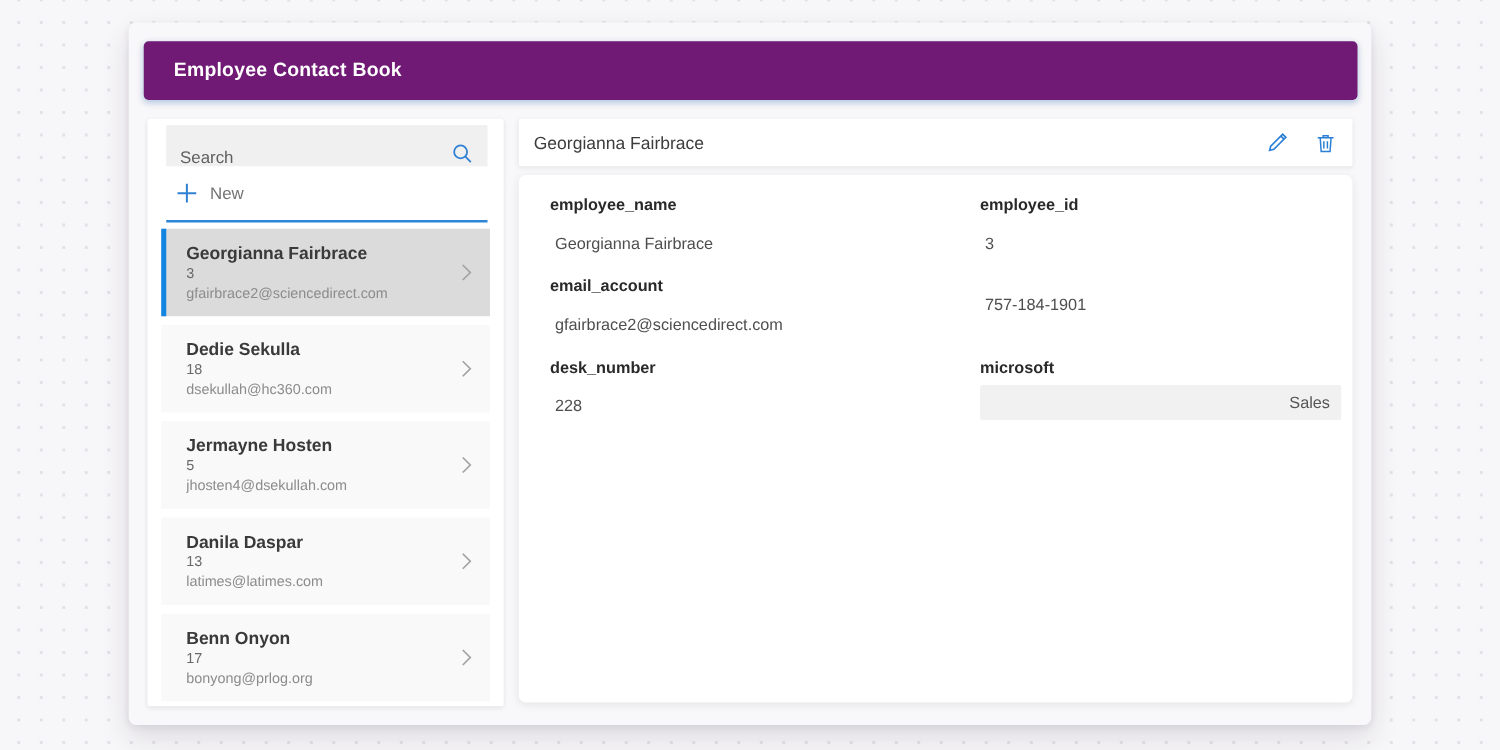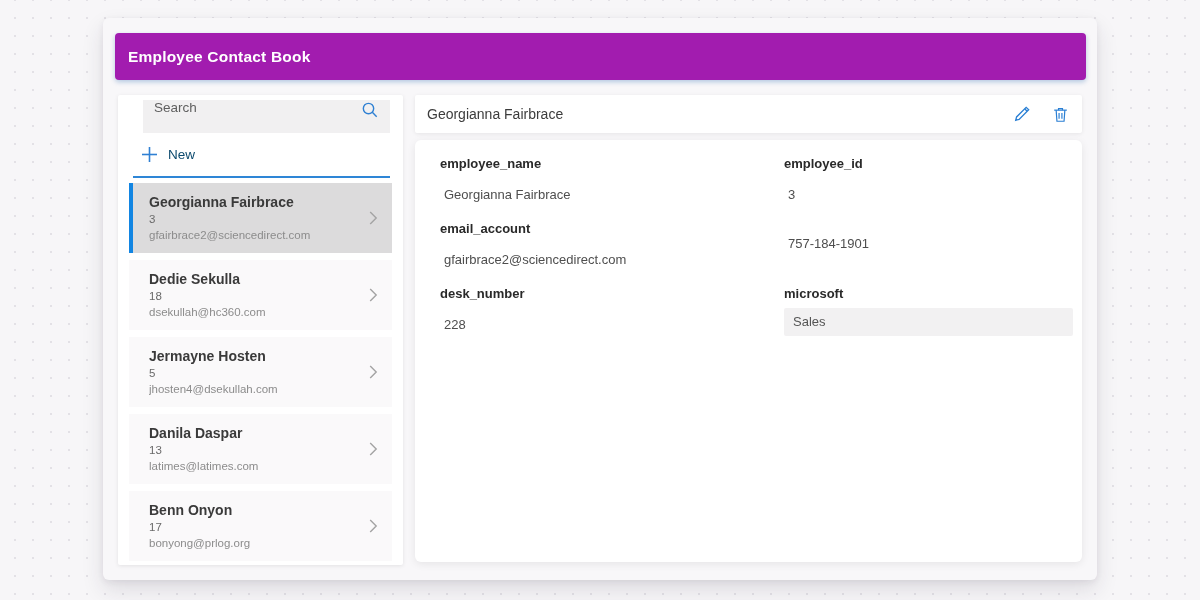--- a/index.html
+++ b/index.html
@@ -10,44 +10,44 @@
     background-image:radial-gradient(circle,#e3e1e6 1.1px,transparent 1.4px);
     background-size:18px 18px;background-position:6px 9px;
   }
   .app-card{
     position:absolute;left:103px;top:18px;width:994px;height:562px;
     background:#f8f7f9;border-radius:6px;
     box-shadow:0 10px 22px rgba(40,35,60,.12),0 2px 6px rgba(40,35,60,.07);
   }
   .app-header{
     position:absolute;left:12px;top:15px;width:971px;height:47px;
-    background:#a21caf;border-radius:4px;display:flex;align-items:center;
-    box-shadow:0 2px 5px rgba(2,80,160,.28);box-sizing:border-box;padding-left:13px;
+    background:#701a75;border-radius:4px;display:flex;align-items:center;
+    box-shadow:0 2px 5px rgba(2,80,160,.28);box-sizing:border-box;padding-left:24px;
   }
   .app-header .title{color:#ffffff;font-size:15.5px;font-weight:bold;letter-spacing:.2px;}
   
   .sidebar{
     position:absolute;left:15px;top:77px;width:285px;height:470px;
     background:#ffffff;border-radius:2px;box-shadow:0 1px 4px rgba(0,0,0,.09);
   }
   .search-wrap{
     position:absolute;left:15px;right:13px;top:5px;height:33px;
-    background:#f1f0f1;display:flex;align-items:flex-start;margin-left:10px;
+    background:#f1f0f1;display:flex;align-items:flex-end;
   }
   .search-input{
     flex:1;border:none;outline:none;background:transparent;
     font-family:inherit;font-size:13.5px;color:#444;padding:0 8px 0 11px;
   }
   .search-input::placeholder{color:#5f5f5f;opacity:1;}
   .search-icon{width:20px;height:20px;margin-right:10px;flex:0 0 auto;}
   .new-row{
     position:absolute;left:15px;top:44px;height:30px;display:flex;align-items:center;cursor:pointer;
   }
   .plus-icon{width:17px;height:17px;margin:0 10px 0 8px;}
-  .new-label{font-size:13.5px;color:#0c4a6e;}
+  .new-label{font-size:13.5px;color:#737373;}
   .blue-divider{position:absolute;left:15px;right:13px;top:81px;height:2px;background:#2e86d6;}
   .contact-list{position:absolute;left:11px;right:11px;top:88px;}
   .contact-item{
     position:relative;height:70px;margin-bottom:7px;background:#faf9fa;
     border-left:4px solid transparent;box-sizing:border-box;
     padding:11px 30px 0 16px;cursor:pointer;
   }
   .contact-item.selected{background:#dcdbdc;border-left-color:#1285e2;}
   .c-name{font-size:14px;font-weight:600;color:#3a3a3a;line-height:17px;
           white-space:nowrap;overflow:hidden;text-overflow:ellipsis;}
@@ -67,21 +67,21 @@
   .detail-panel{
     position:absolute;left:312px;top:122px;width:667px;height:422px;
     background:#ffffff;border-radius:6px;box-shadow:0 2px 8px rgba(0,0,0,.08);
     box-sizing:border-box;padding:16px 23px 0 25px;
   }
   .field-grid{display:grid;grid-template-columns:330px 289px;column-gap:14px;align-items:start;}
   .cell{margin-bottom:18px;}
   .f-label{font-size:13px;font-weight:bold;color:#292929;line-height:16px;}
   .f-value{font-size:13px;color:#4e4e4e;line-height:16px;margin-top:15px;padding-left:4px;}
   .f-value.highlight{
-    margin-top:6px;padding:6px 9px;background:#f2f1f2;border-radius:2px;color:#555;
+    margin-top:6px;padding:6px 9px;background:#f2f1f2;border-radius:2px;color:#555;text-align:right;
   }
   svg{display:block;}
 </style>
 </head>
 <body>
 
 <div class="stage">
   <div class="app-card">
 
     <div class="app-header">

